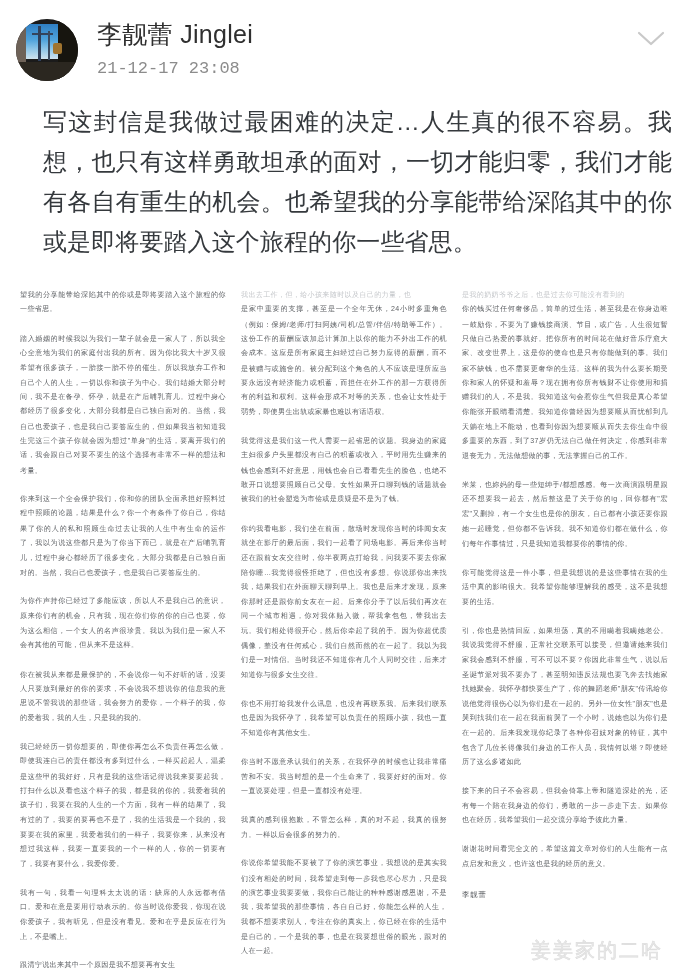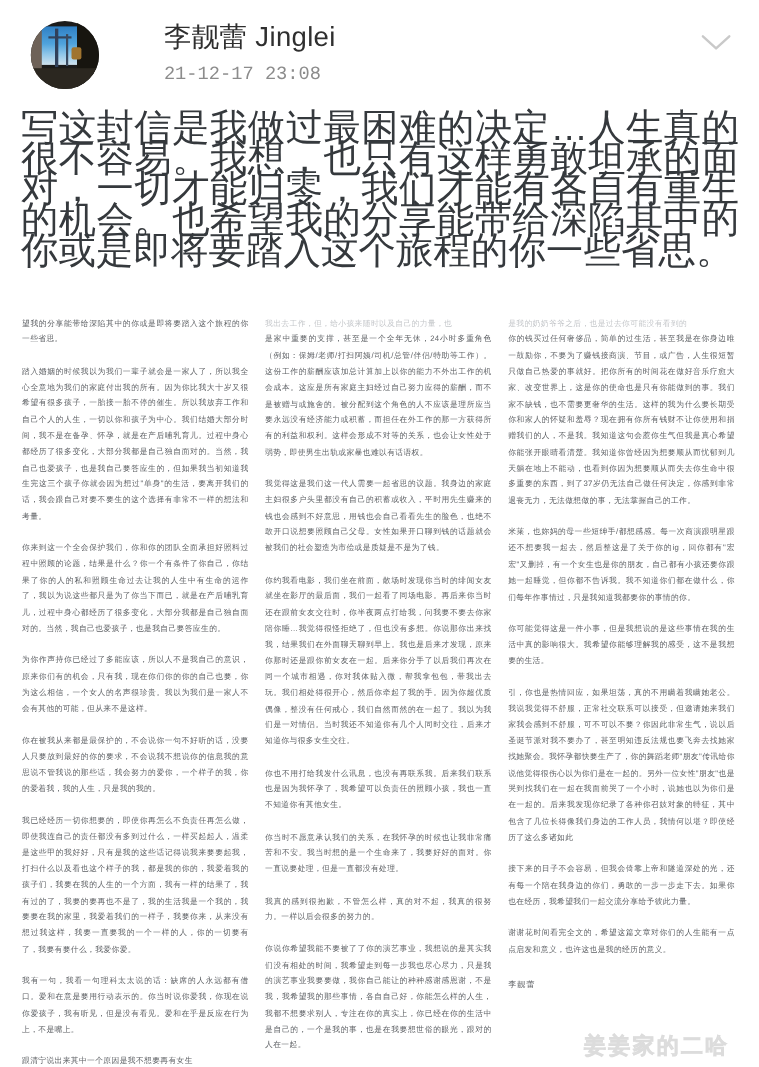--- a/index.html
+++ b/index.html
@@ -20,25 +20,24 @@
     height: 970px;
     background: #ffffff;
     position: relative;
     box-sizing: border-box;
   }
 
   
   .post-header {
     display: flex;
     align-items: flex-start;
-    padding: 17px 14px 0 28px;
+    padding: 17px 14px 0 16px;
     box-sizing: border-box;
     height: 100px;
     position: relative;
-    gap: 40px;
   }
 
   .avatar {
     width: 62px;
     height: 62px;
     border-radius: 50%;
     flex: 0 0 62px;
     overflow: hidden;
     position: relative;
     background: #1b1b1b;
@@ -155,28 +154,29 @@
     display: flex;
     align-items: center;
     justify-content: center;
     cursor: pointer;
   }
   .chevron-btn svg { display: block; }
 
   
   .post-text {
     padding: 2px 18px 0 19px;
-    font-size: 34px;
-    line-height: 28px;
+    font-size: 24px;
+    line-height: 40px;
     color: #35393d;
     letter-spacing: 0.1px;
     text-align: justify;
     text-justify: inter-ideograph;
     word-break: break-all;
     box-sizing: border-box;
+    margin-left: 24px;
   }
 
   
   .letter-image {
     position: absolute;
     left: 18px;
     top: 288px;
     width: 655px;
     height: 682px;
     background: #ffffff;
@@ -233,21 +233,21 @@
     letter-spacing: 1px;
   }
 
   .watermark {
     position: absolute;
     right: 10px;
     bottom: 6px;
     font-size: 20px;
     letter-spacing: 2px;
     color: #e9e9e9;
-    font-weight: 700;
+    font-weight: 400;
     -webkit-text-stroke: 0.6px #dcdcdc;
     user-select: none;
     pointer-events: none;
   }
 
   .blur-soft { filter: blur(0.25px); }
 </style>
 </head>
 <body>
 

